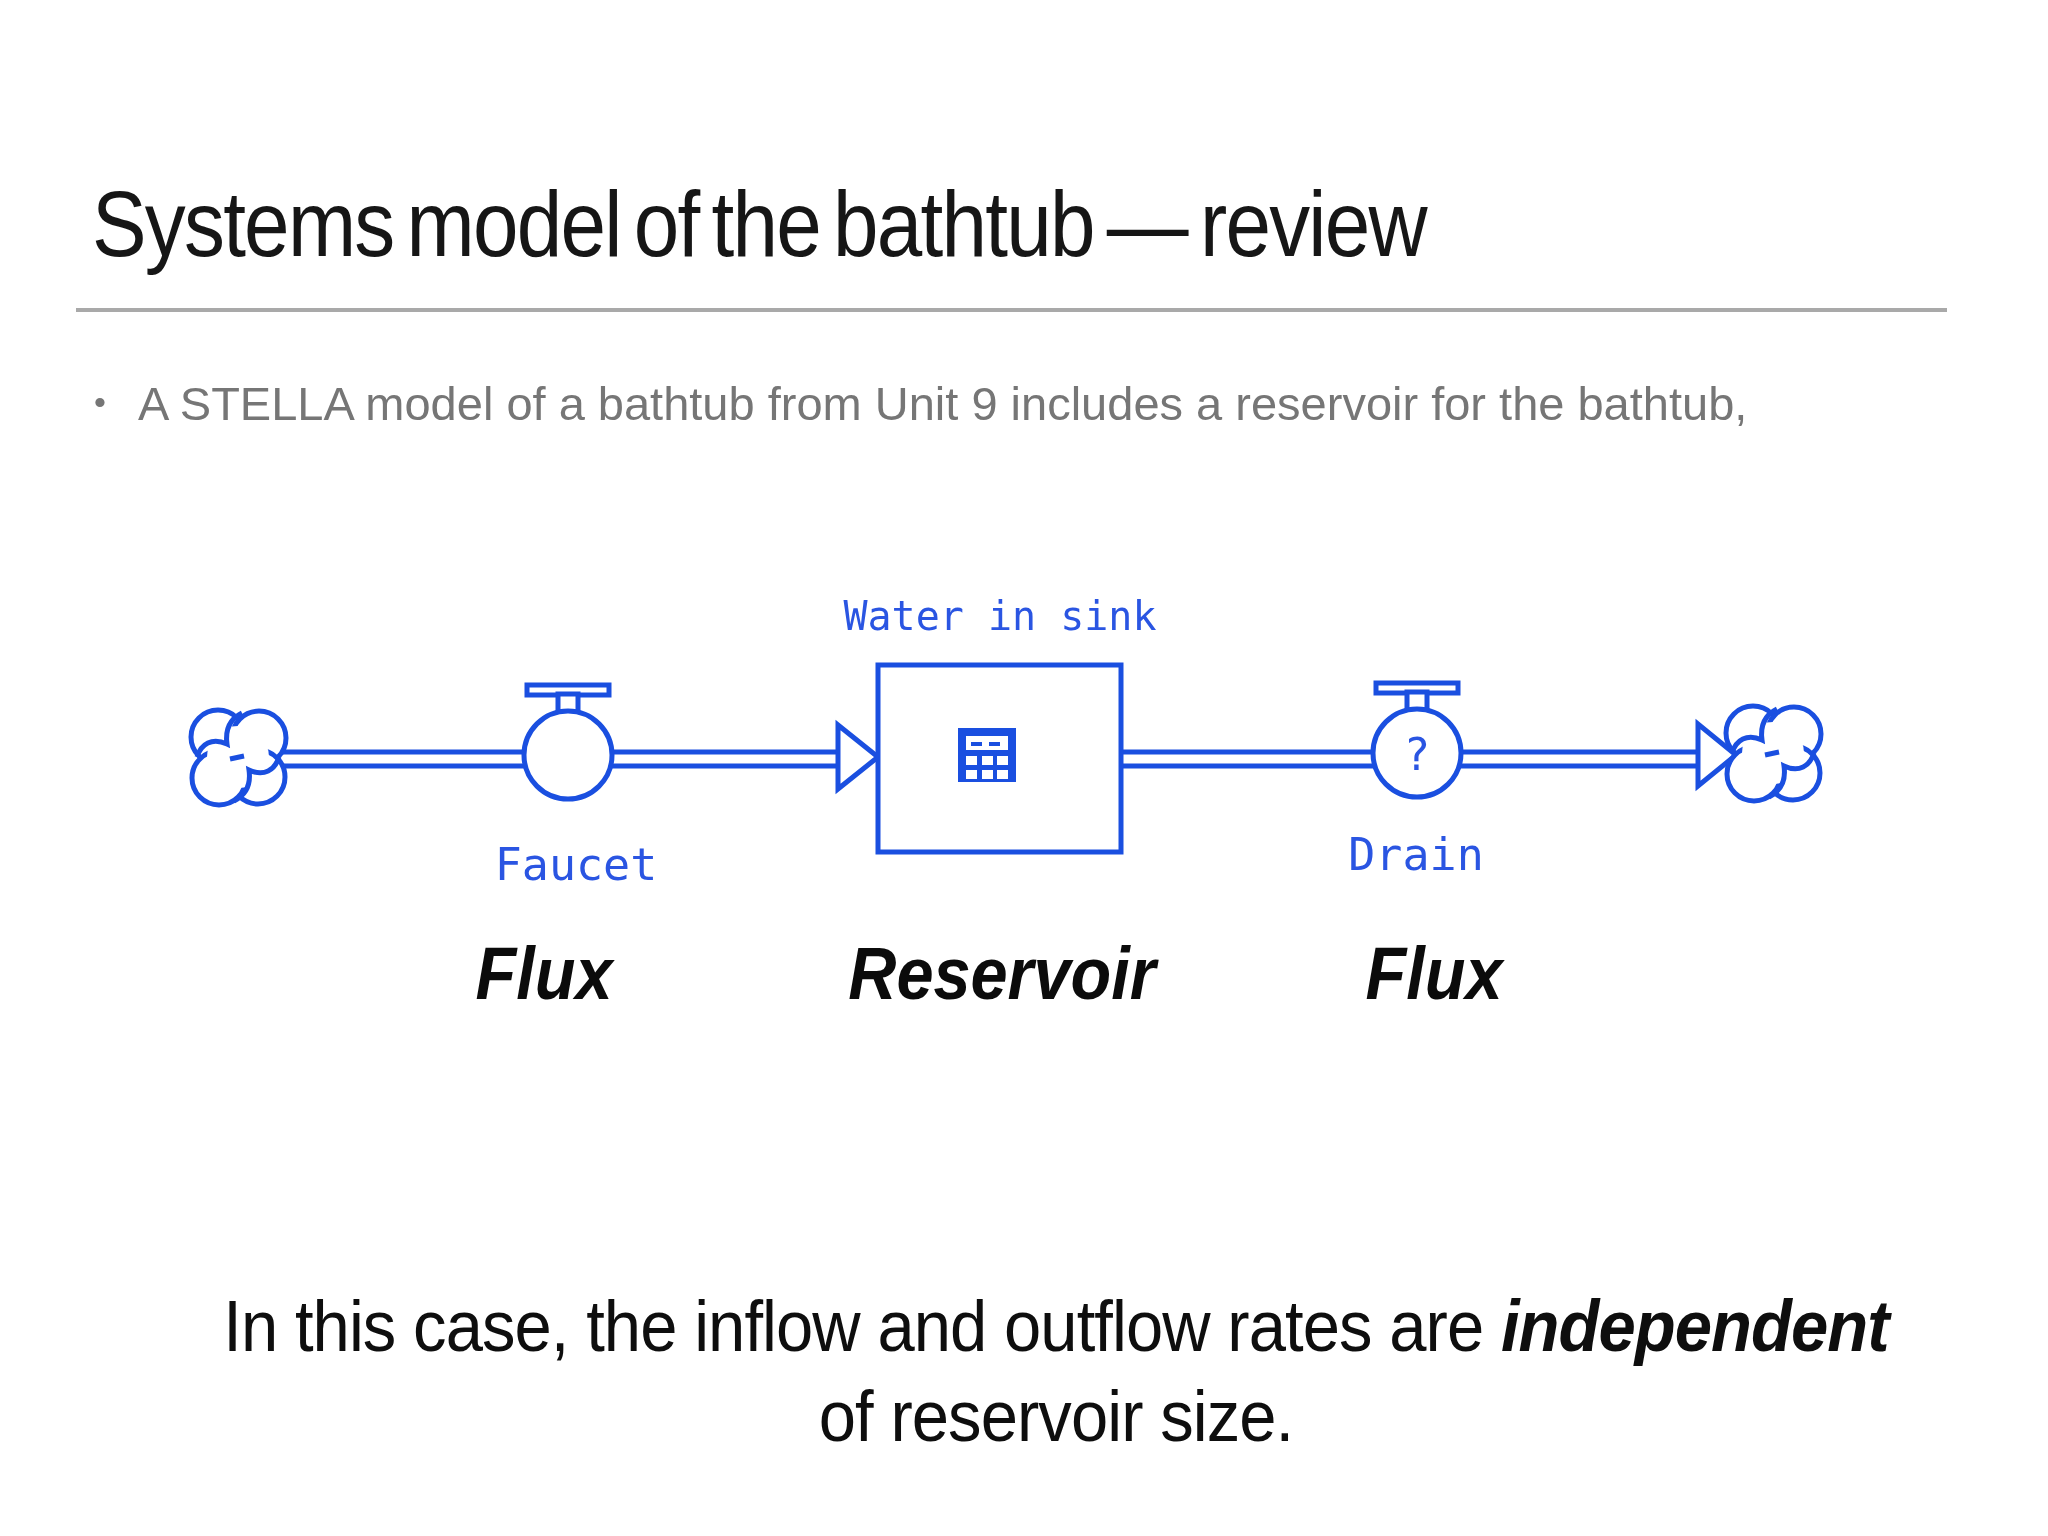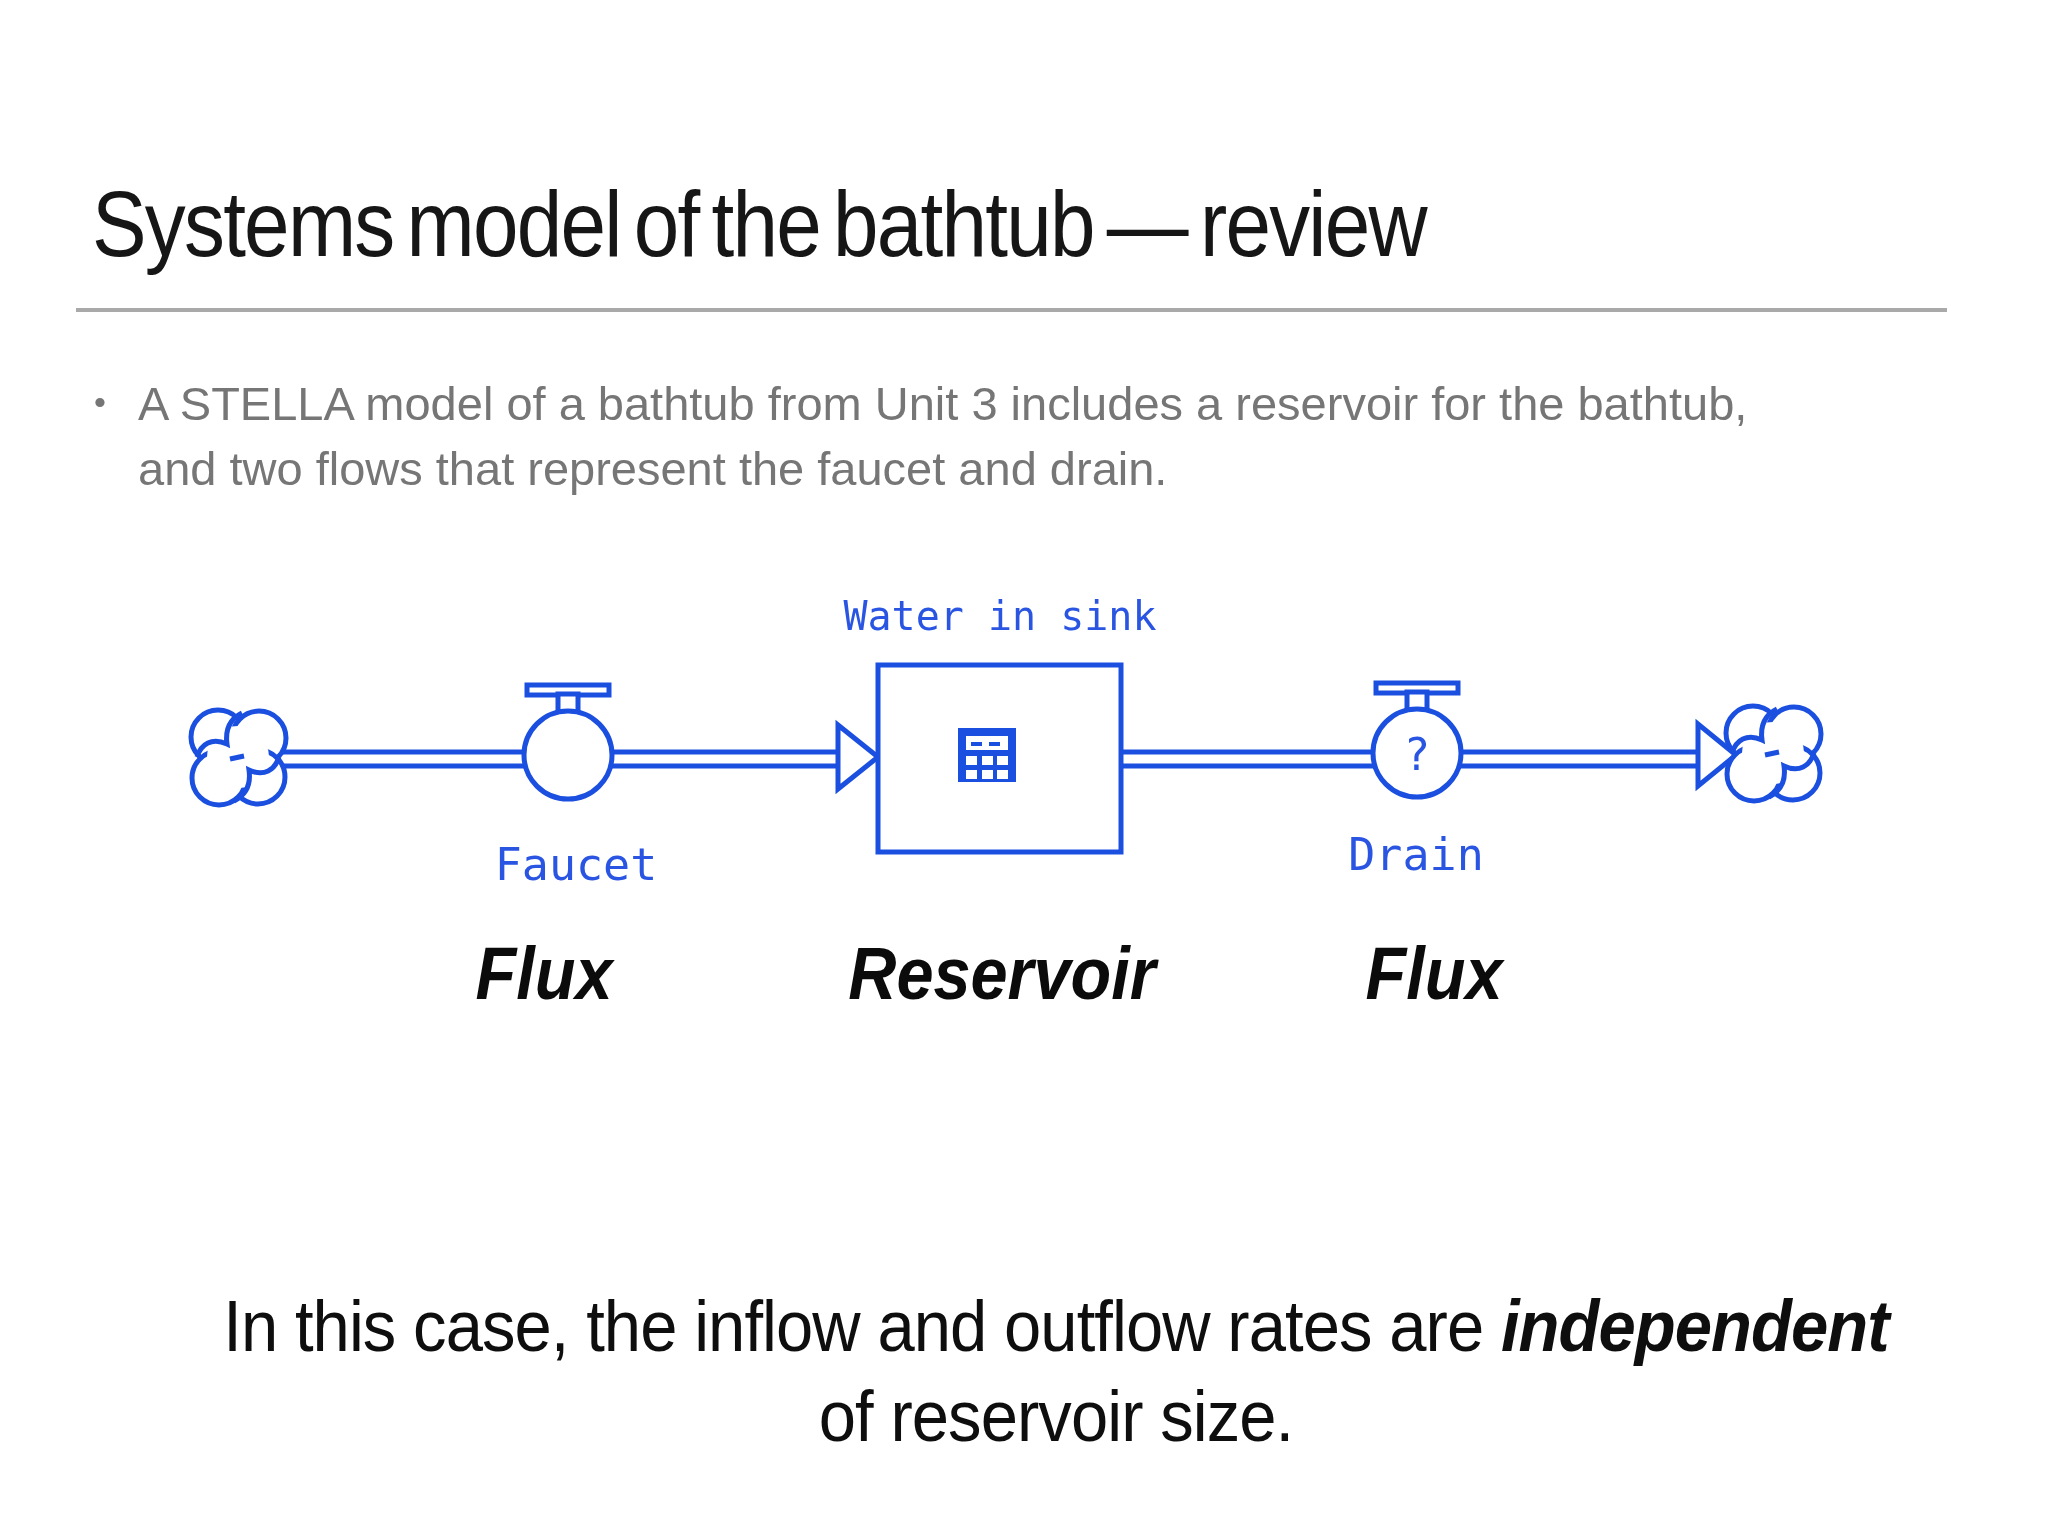--- a/index.html
+++ b/index.html
@@ -66,22 +66,21 @@
 
 <div class="slide">
 
   <h1 class="title" style="margin:0;font-weight:400;">Systems model of the bathtub — review</h1>
 
   <div class="divider"></div>
 
   <div class="bullet">
     <span class="bullet-marker">•</span>
     <div class="bullet-text">
-      <div>A STELLA model of a bathtub from Unit 3 includes a reservoir for the bathtub,</div>
-      <div>and two flows that represent the faucet and drain.</div>
+      <div>A STELLA model of a bathtub from Unit 9 includes a reservoir for the bathtub,</div>
     </div>
   </div>
 
   <svg class="diagram-svg" viewBox="0 560 2048 400" xmlns="http://www.w3.org/2000/svg">
 
     <g>
       <line class="blue-line" x1="246" y1="752" x2="840" y2="752"></line>
       <line class="blue-line" x1="246" y1="766" x2="840" y2="766"></line>
     </g>
 

